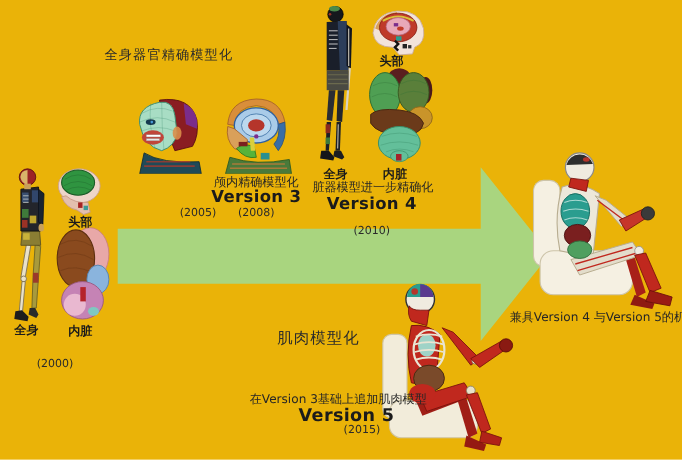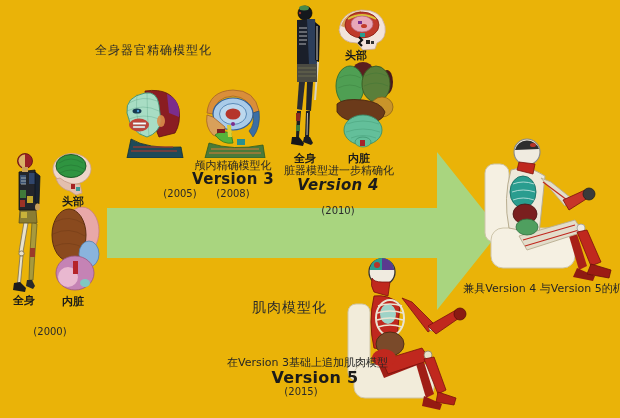--- a/index.html
+++ b/index.html
@@ -161,21 +161,21 @@
     <ellipse cx="30" cy="70" rx="19" ry="15" fill="#63bf9a" stroke="#3a8f6a" stroke-width="0.9"></ellipse>
     <ellipse cx="30" cy="82" rx="8" ry="5" fill="#63bf9a" stroke="#3a8f6a" stroke-width="0.7"></ellipse>
     <path d="M14,64 Q30,58 46,64 M13,72 Q30,66 47,72 M18,78 Q30,73 43,78" stroke="#3a8f6a" stroke-width="0.5" fill="none" opacity="0.7"></path>
     <rect x="27" y="80" width="5" height="6" fill="#a5232a"></rect>
   </svg>
 
   <div class="ctr plabel" style="left:356px;top:48px;z-index:3;">头部</div>
   <div class="ctr plabel" style="left:305px;top:151px;z-index:3;">全身</div>
   <div class="ctr plabel" style="left:359px;top:151px;z-index:3;">内脏</div>
   <div class="ctr cap" style="left:339px;top:163px;z-index:3;">脏器模型进一步精确化</div>
-  <div class="ctr vname" style="left:338px;top:176px;z-index:3;font-style:italic;">Version 4</div>
+  <div class="ctr vname" style="left:338px;top:176px;z-index:3;">Version 4</div>
   <div class="ctr vyear" style="left:338px;top:193px;z-index:3;margin-top:12px;">(2010)</div>
 
   <svg class="abs" style="left:344px;top:252px;z-index:2;" width="126" height="163" viewBox="0 0 126 163">
     <rect x="4" y="52" width="22" height="76" rx="8" fill="#f2ecda" stroke="#cfc5a6" stroke-width="1"></rect>
     <rect x="10" y="112" width="80" height="34" rx="11" fill="#f2ecda" stroke="#cfc5a6" stroke-width="1"></rect>
     <polygon points="34,112 70,102 76,112 40,126" fill="#a01e16"></polygon>
     <polygon points="72,112 80,110 90,142 82,146" fill="#a01e16"></polygon>
     <polygon points="80,144 98,152 96,158 78,154" fill="#951a12"></polygon>
     <polygon points="38,108 78,96 86,108 44,122" fill="#c0281e" stroke="#7a120c" stroke-width="0.8"></polygon>
     <circle cx="84" cy="103" r="4" fill="#e9e1c9" stroke="#8a7f63" stroke-width="0.8"></circle>
@@ -193,21 +193,21 @@
     <circle cx="116" cy="62" r="6" fill="#8a1a12" stroke="#5a0f0a" stroke-width="0.8"></circle>
     <circle cx="38" cy="20" r="13" fill="#f0ebe0" stroke="#333" stroke-width="1.3"></circle>
     <path d="M26,18 A12,12 0 0 1 50,18 Z" fill="#2a9d8f"></path>
     <path d="M38,6.3 A12,12 0 0 1 50,18 L38,18 Z" fill="#5a3a8f"></path>
     <circle cx="33" cy="13" r="3" fill="#b5352b"></circle>
     <path d="M28,26 Q26,34 30,40 L44,44 46,30 38,30 Q30,30 28,26 Z" fill="#c0281e" stroke="#7a120c" stroke-width="0.8"></path>
   </svg>
 
   <div class="abs cap" style="left:227px;top:355px;z-index:3;white-space:nowrap;">在Version 3基础上追加肌肉模型</div>
   <div class="ctr vname" style="left:315px;top:368px;z-index:3;font-size:16px;">Version 5</div>
-  <div class="ctr vyear" style="left:301px;top:386px;z-index:3;">(2015)</div>
+  <div class="ctr vyear" style="left:329px;top:386px;z-index:3;">(2015)</div>
 
   <svg class="abs" style="left:483px;top:136px;z-index:2;" width="137" height="146" viewBox="0 0 137 146">
     <rect x="2" y="28" width="24" height="78" rx="9" fill="#f5f0e2" stroke="#cdc4a9" stroke-width="1"></rect>
     <rect x="8" y="92" width="84" height="40" rx="12" fill="#f5f0e2" stroke="#cdc4a9" stroke-width="1"></rect>
     <polygon points="86,100 94,98 104,130 96,134" fill="#a82018"></polygon>
     <polygon points="94,132 112,140 110,145 90,141" fill="#8f1a12"></polygon>
     <path d="M28,34 Q20,62 26,92 L56,98 62,40 Q44,28 28,34 Z" fill="#ede8da" stroke="#b8ad90" stroke-width="1"></path>
     <polygon points="36,100 92,84 100,96 44,114" fill="#e3ddcb" stroke="#b8ad90" stroke-width="0.9"></polygon>
     <path d="M40,104 L92,89 M42,110 L96,94" stroke="#c0281e" stroke-width="1.2" fill="none"></path>
     <circle cx="98" cy="92" r="4" fill="#f0ebe0" stroke="#999" stroke-width="0.8"></circle>

